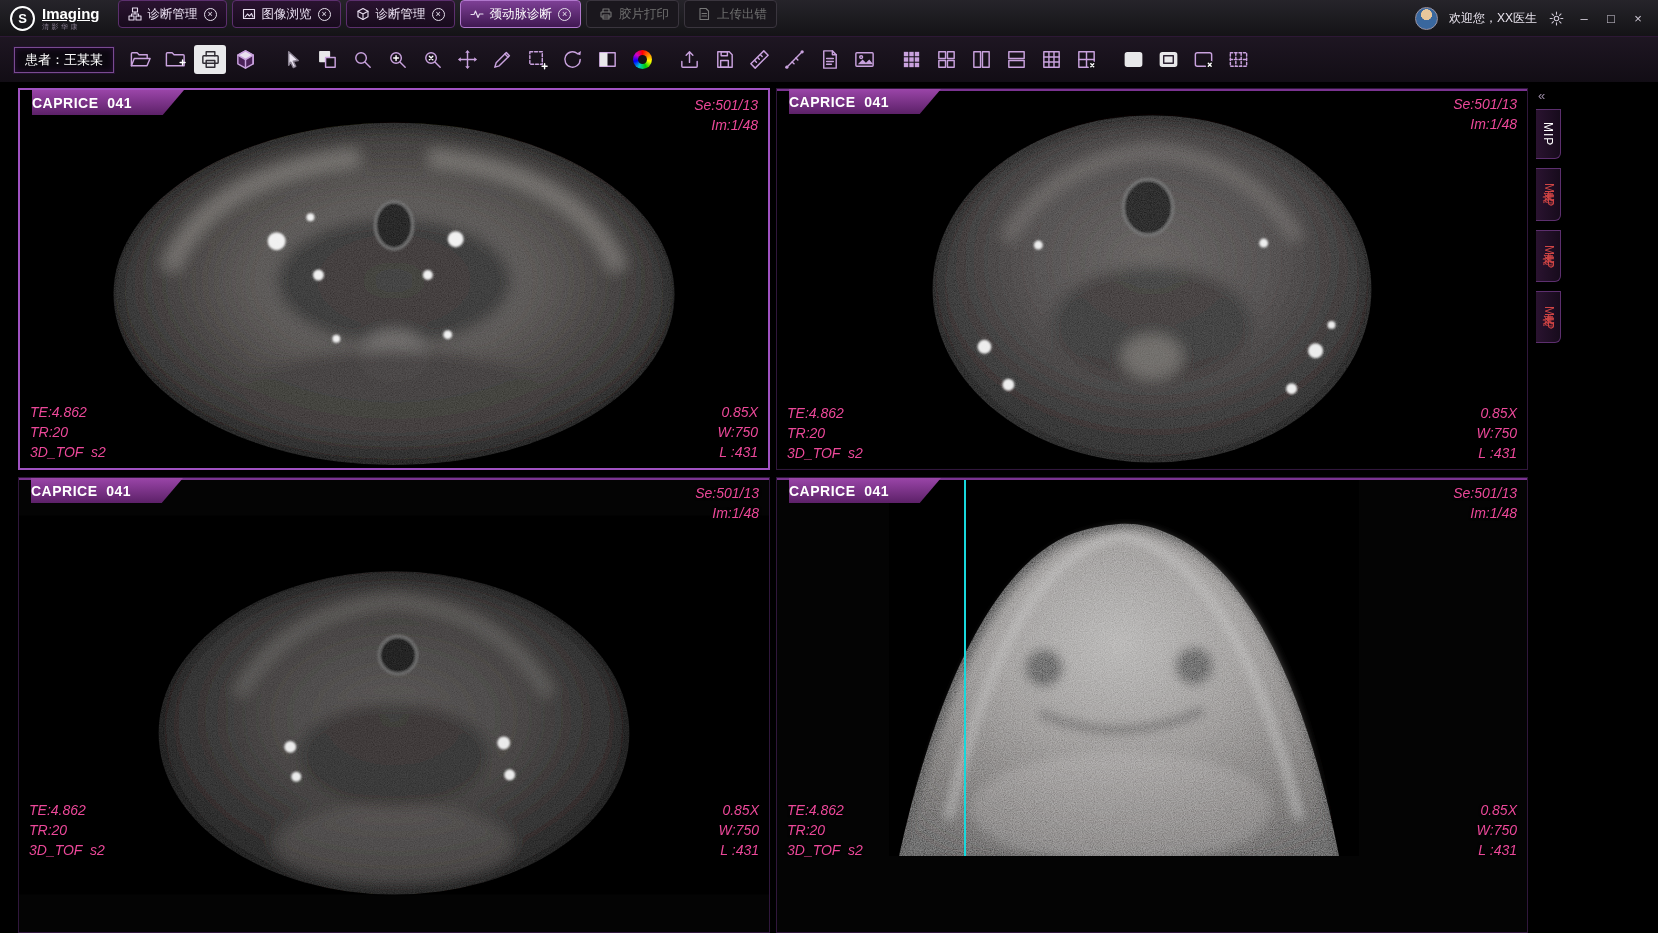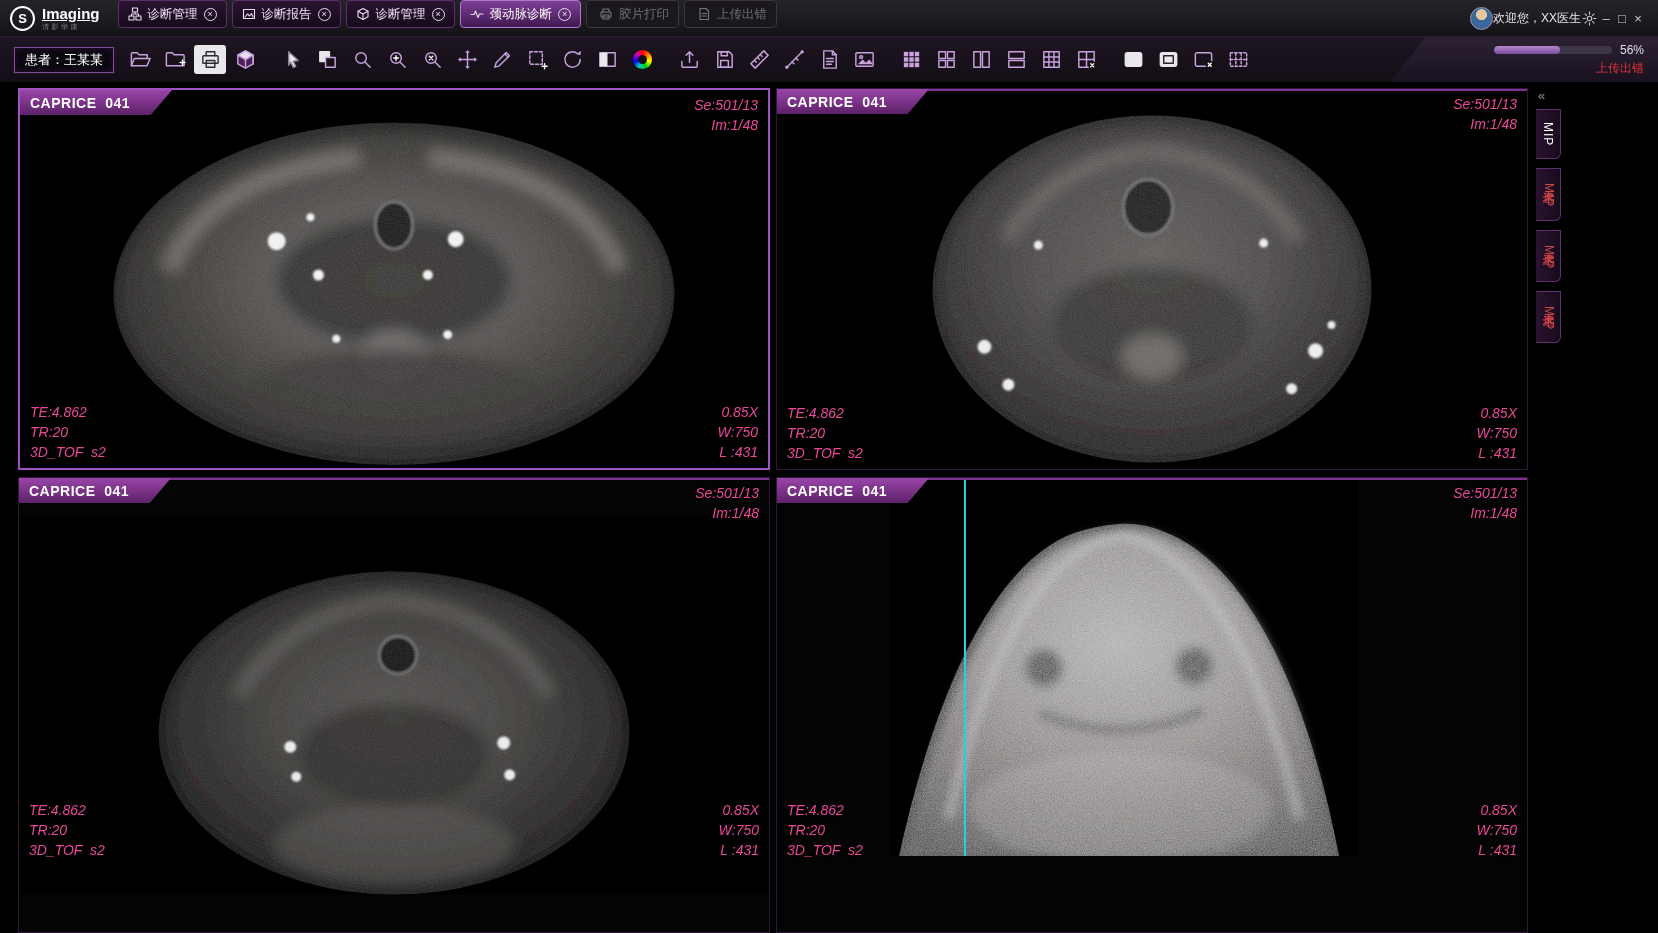--- a/index.html
+++ b/index.html
@@ -19,21 +19,21 @@
   .tabs { display:flex; align-items:flex-start; gap:5px; margin-left:6px; height:100%; }
   .tab { height:28px; display:flex; align-items:center; gap:6px; padding:0 9px;
          border:1px solid #5c2f6e; border-radius:4px;
          background:linear-gradient(#2a1330,#170b1c); color:#e8dff0; font-size:12.5px;
          cursor:pointer; white-space:nowrap; }
   .tab.active { background:linear-gradient(#7d3f95,#4018522); background:linear-gradient(#7d3f95,#401852);
                 border-color:#b077cc; color:#fff; }
   .tab.disabled { color:#6f6f6f; border-color:#3a353e; background:#1a171d;padding-left:12px; }
   .tab-close { width:13px; height:13px; border:1px solid #e6e0ec; border-radius:50%;
                color:#e6e0ec; font-size:9px; line-height:11px; text-align:center; }
-  .top-right { margin-left:auto; display:flex; align-items:center; padding-right:12px; }
+  .top-right { margin-left:auto; display:flex; align-items:center; gap:11px; padding-right:12px; }
   .avatar { width:23px; height:23px; border-radius:50%; border:1px solid #9a93a2;
             background:radial-gradient(circle at 50% 32%, #e9c79c 30%, #39679e 32%); overflow:hidden; }
   .welcome { color:#e9e4ee; font-size:12px; }
   .winbtn { color:#cfc9d6; font-size:13px; width:16px; text-align:center; cursor:pointer; }
 
   
   .toolbar { height:45px; background:linear-gradient(#1e1622,#120d15); display:flex;
              align-items:center; position:relative; }
   .patient-box { margin-left:14px; height:26px; display:flex; align-items:center; padding:0 10px;
                  border:1px solid #7a4a92; background:#0c0810; color:#fff; font-size:13px;
@@ -54,25 +54,25 @@
   .progress-label { color:#e0dbe6; font-size:12px; }
   .upload-error { color:#e03434; font-size:12px; }
 
   
   .main { position:absolute; top:88px; left:18px; right:130px; bottom:0;
           display:grid; grid-template-columns:1fr 1fr; grid-template-rows:382px 1fr;
           gap:7px 6px; }
   .viewport { position:relative; background:#040404; border:1px solid #30173c; overflow:hidden; }
   .viewport.selected { border:2px solid #a052c2; }
   .vp-topline { position:absolute; top:0; left:0; right:0; height:2px; background:#7a3390; z-index:2; }
-  .vp-label { position:absolute; top:0; left:0; height:25px; width:152px; z-index:3;
+  .vp-label { position:absolute; top:0; left:12px; height:25px; width:152px; z-index:3;
               background:linear-gradient(#9a45a8,#5c2168);
               clip-path:polygon(0 0,100% 0,86% 100%,0 100%);
               color:#fff; font-size:14px; font-weight:bold; letter-spacing:0.5px;
-              display:flex; align-items:center; padding-left:10px; white-space:pre; }
+              display:flex; align-items:center; white-space:pre; }
   .vp-tr { position:absolute; top:5px; right:10px; text-align:right; z-index:3; }
   .vp-bl { position:absolute; bottom:6px; left:10px; z-index:3; }
   .vp-br { position:absolute; bottom:6px; right:10px; text-align:right; z-index:3; }
   .viewport.bottom .vp-bl, .viewport.bottom .vp-br { bottom:72px; }
   .vp-tr div, .vp-bl div, .vp-br div { color:#ec4899; font-size:14px; line-height:20px; white-space:pre;
                                        text-shadow:0 0 3px #000;font-style:italic; }
   .mri { position:absolute; inset:0; z-index:1; }
   .mri4 { position:absolute; left:112px; top:0; width:470px; height:378px; z-index:1; }
   .scout-line { position:absolute; left:187px; top:0; width:2px; height:378px;
                 background:#17d8dc; z-index:2; cursor:ew-resize; }
@@ -112,21 +112,21 @@
         <span>诊断管理</span>
         <span class="tab-close">×</span>
       </div>
       <div class="tab">
         <span style="display:flex">
           <svg width="14" height="14" viewBox="0 0 14 14" fill="none" stroke="#e8def0" stroke-width="1.1" stroke-linecap="round" stroke-linejoin="round">
             <rect x="1.5" y="2.5" width="11" height="9"></rect>
             <path d="M3 10l2.5-3 2 2 2-2.5 1.5 3.5"></path>
           </svg>
         </span>
-        <span>诊断报告</span>
+        <span>图像浏览</span>
         <span class="tab-close">×</span>
       </div>
       <div class="tab">
         <span style="display:flex">
           <svg width="14" height="14" viewBox="0 0 14 14" fill="none" stroke="#e8def0" stroke-width="1.1" stroke-linecap="round" stroke-linejoin="round">
             <path d="M7 1.5l5 2.8v5.4L7 12.5 2 9.7V4.3z"></path>
             <path d="M7 7l5-2.7M7 7L2 4.3M7 7v5.5"></path>
           </svg>
         </span>
         <span>诊断管理</span>
@@ -389,29 +389,20 @@
           </svg>
         </div>
         <div class="tool-icon">
           <svg width="23" height="23" viewBox="0 0 24 24" fill="none" stroke="#c9a2de" stroke-width="1.5" stroke-linecap="round" stroke-linejoin="round">
             <rect x="3.5" y="5" width="17" height="14" stroke-dasharray="2.5 2"></rect>
             <path d="M9.2 5v14M14.8 5v14M3.5 12h17" stroke-dasharray="2.5 2"></path>
           </svg>
         </div>
       </div>
     </div>
-  <div class="upload-panel">
-    <div class="progress-row">
-      <div class="progress-track">
-        <div class="progress-fill" id="progress-fill" style="width: 56%;"></div>
-      </div>
-      <span class="progress-label">56%</span>
-    </div>
-    <span class="upload-error">上传出错</span>
-  </div>
 </div>
 
 <div class="main">
 
   <div class="viewport selected">
     <div class="mri" id="mri1"><svg width="100%" height="100%" viewBox="0 0 752 380" preserveAspectRatio="xMidYMid meet">
           <defs>
             <radialGradient id="ga" cx="50%" cy="46%" r="60%">
               <stop offset="0" stop-color="#585452"></stop>
               <stop offset="0.45" stop-color="#3e3a38"></stop>

